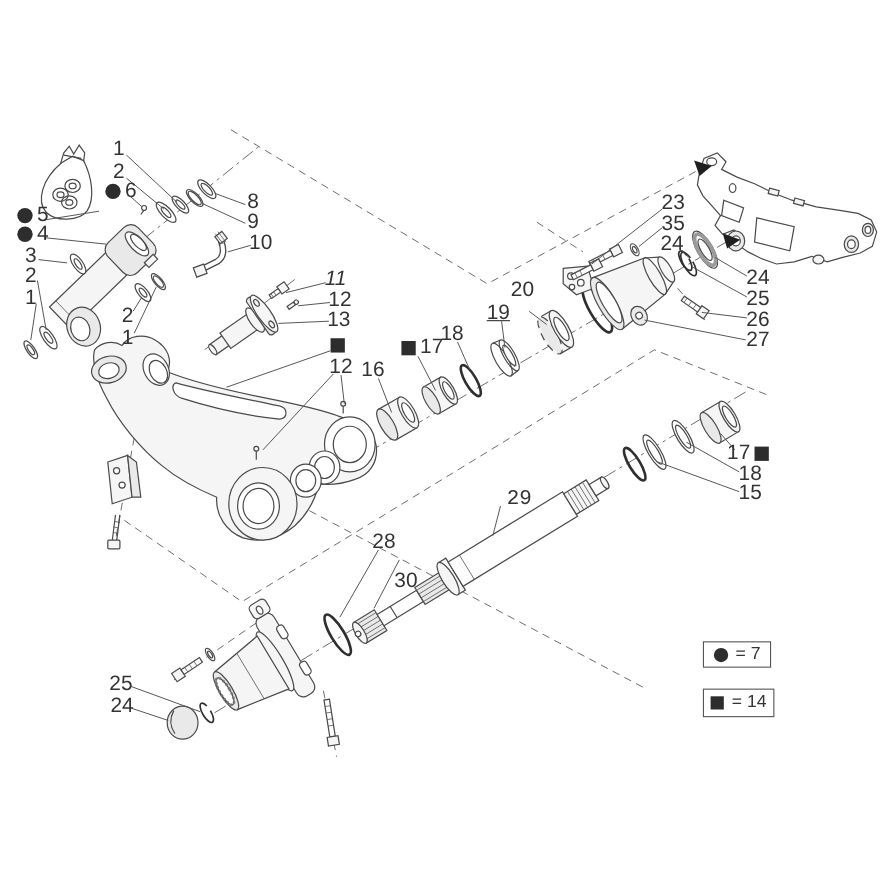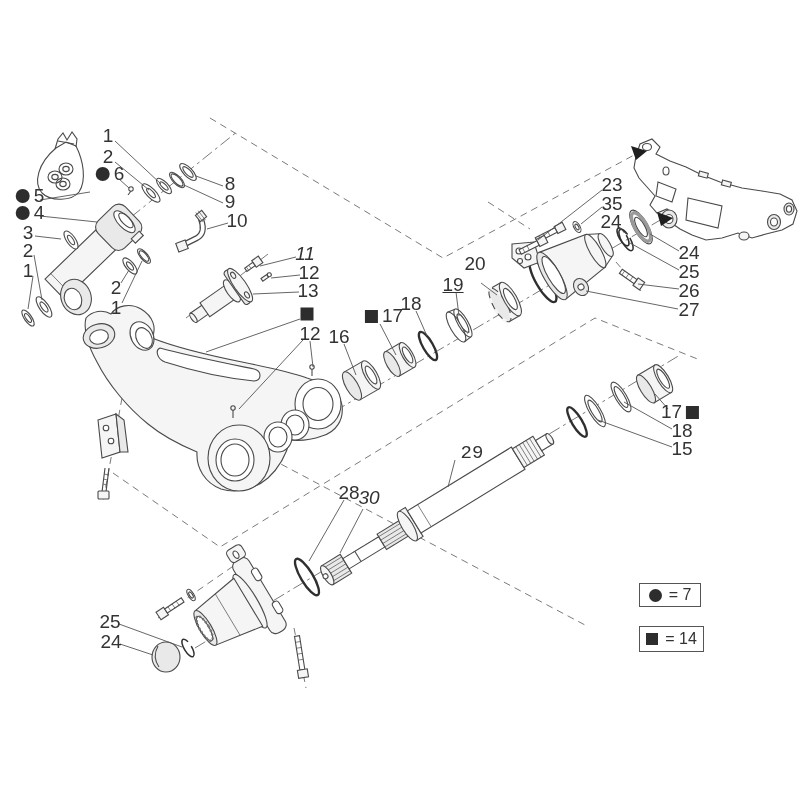--- a/index.html
+++ b/index.html
@@ -551,21 +551,21 @@
       </div>
       <div class="callout" style="left: 689px; top: 310px;">
         <span>27</span>
       </div>
       <div class="callout" style="left: 472px; top: 453px; font-family: Liberation Mono, monospace;">
         <span>29</span>
       </div>
       <div class="callout" style="left: 349px; top: 493px;">
         <span>28</span>
       </div>
-      <div class="callout" style="left: 369px; top: 498px; font-style: italic;">
+      <div class="callout" style="left: 369px; top: 529px;">
         <span>30</span>
       </div>
       <div class="callout" style="left: 680px; top: 412px;">
         <span>17</span>
         <span class="marker-square"></span>
       </div>
       <div class="callout" style="left: 682px; top: 431px;">
         <span>18</span>
       </div>
       <div class="callout" style="left: 682px; top: 449px;">

